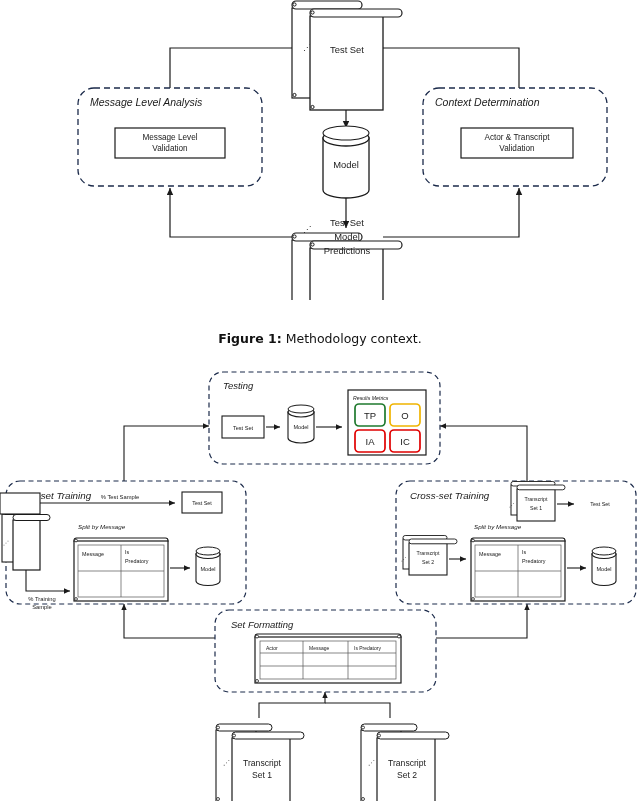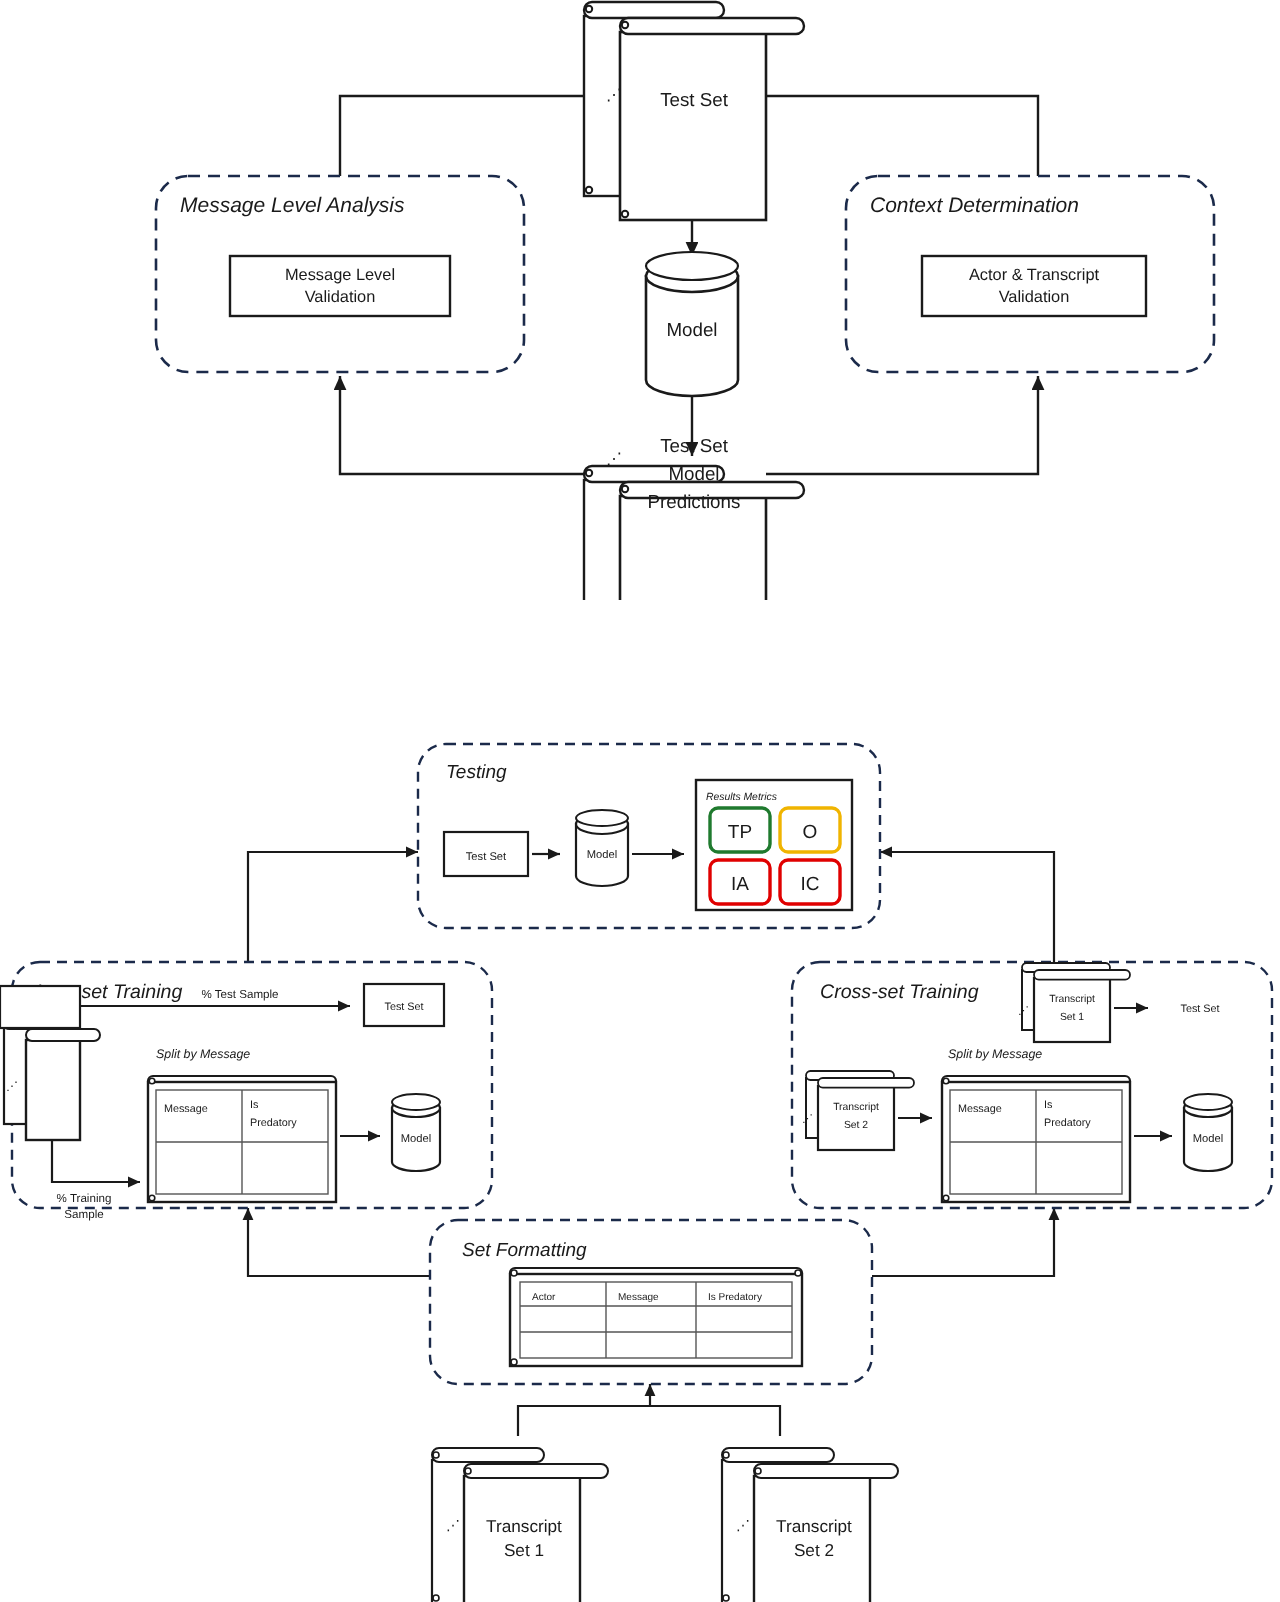--- a/index.html
+++ b/index.html
@@ -80,20 +80,24 @@
       <rect x="310" y="248" width="73" height="94" fill="#fff" stroke="#1a1a1a" stroke-width="1.3"></rect>
       <rect x="310" y="241" width="92" height="8" rx="4" ry="4" fill="#fff" stroke="#1a1a1a" stroke-width="1.2"></rect>
       <circle cx="312.5" cy="244.5" r="1.6" fill="#fff" stroke="#1a1a1a" stroke-width="1"></circle>
       <circle cx="312.5" cy="339" r="1.6" fill="#fff" stroke="#1a1a1a" stroke-width="1"></circle>
       <text x="347" y="226" font-size="9.4" text-anchor="middle">Test Set</text>
       <text x="347" y="240" font-size="9.4" text-anchor="middle">Model</text>
       <text x="347" y="254" font-size="9.4" text-anchor="middle">Predictions</text>
     </g>
   </svg>
 
+  <div class="cap" style="top:331px;">
+    <b>Figure 1:</b>
+    <span>Methodology context.</span>
+  </div>
 
   <svg id="fig2" width="640" height="440" viewBox="0 0 640 440" style="position:absolute;left:0;top:362px;">
     <defs>
       <marker id="arr2" markerWidth="8" markerHeight="8" refX="6.2" refY="2.8" orient="auto" markerUnits="userSpaceOnUse">
         <path d="M0,0 L6.2,2.8 L0,5.6 z" fill="#1a1a1a"></path>
       </marker>
     </defs>
 
     <g fill="none" stroke="#1a1a1a" stroke-width="1.1">
 

